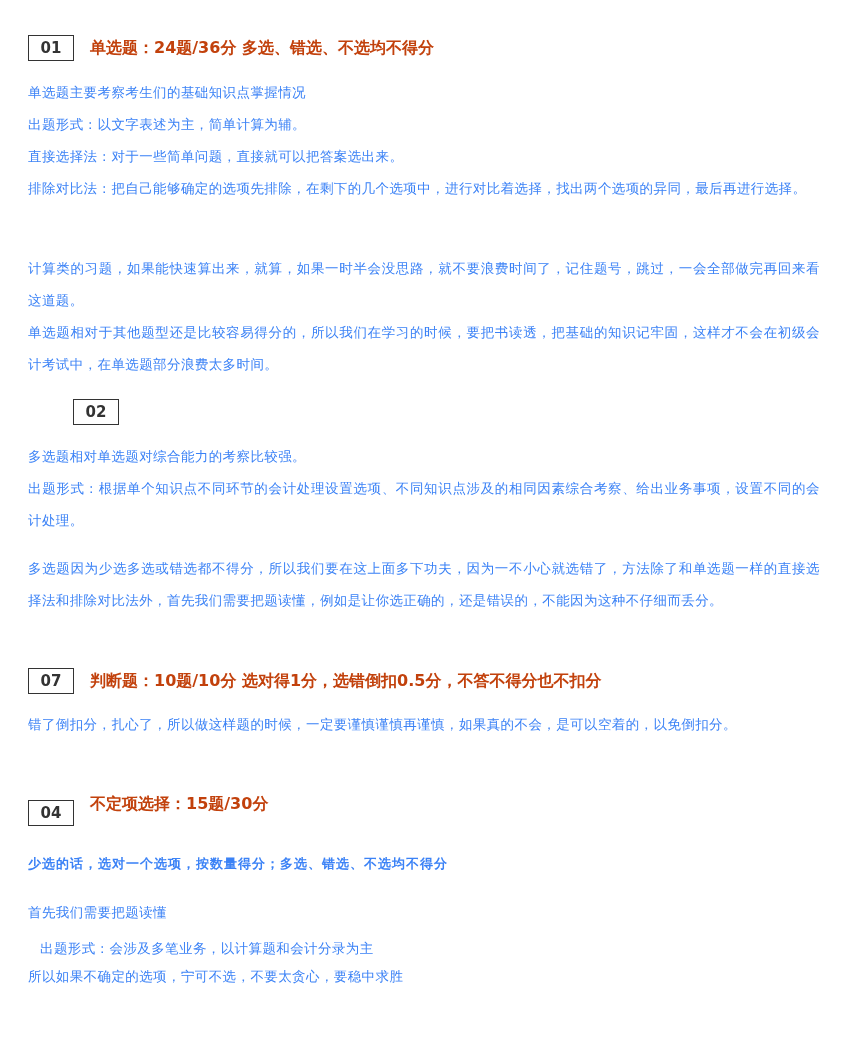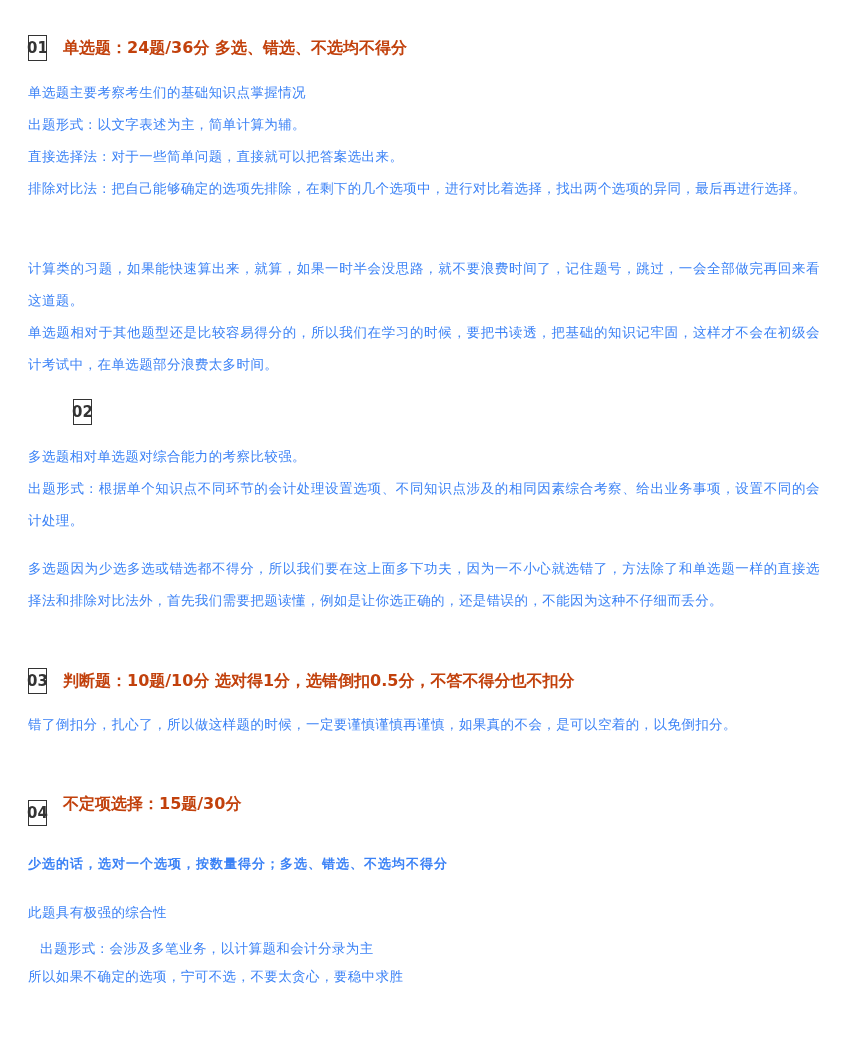--- a/index.html
+++ b/index.html
@@ -4,21 +4,21 @@
 <style>
   html, body { margin: 0; padding: 0; background: #ffffff; }
   body {
     width: 848px; height: 1046px; overflow: hidden; position: relative;
     font-family: "DejaVu Sans", "Liberation Sans", sans-serif;
     color: #333333;
   }
   .page { position: absolute; left: 0; top: 0; width: 848px; }
   .sec-head { position: absolute; left: 28px; display: flex; align-items: center; }
   .num-box {
-    width: 19px; height: 26px; border: 1.5px solid #333; box-sizing: border-box;
+    width: 46px; height: 26px; border: 1.5px solid #333; box-sizing: border-box;
     display: flex; align-items: center; justify-content: center;
     font-weight: bold; font-size: 15px; color: #333;
   }
   .sec-title {
     margin-left: 16px; font-weight: bold; font-size: 16px; color: #c2410c;
     white-space: nowrap; letter-spacing: 0px;
   }
   .para {
     position: absolute; left: 28px; width: 792px;
     font-size: 13.5px; line-height: 32px; color: #3b82f6;
@@ -43,27 +43,27 @@
   <div class="para" style="top:316px;">单选题相对于其他题型还是比较容易得分的，所以我们在学习的时候，要把书读透，把基础的知识记牢固，这样才不会在初级会计考试中，在单选题部分浪费太多时间。</div>
 
   <div class="sec-head" style="top:399px;margin-left:45px;">
     <div class="num-box">02</div>
   </div>
   <div class="para" style="top:440px;">多选题相对单选题对综合能力的考察比较强。</div>
   <div class="para" style="top:472px;">出题形式：根据单个知识点不同环节的会计处理设置选项、不同知识点涉及的相同因素综合考察、给出业务事项，设置不同的会计处理。</div>
   <div class="para" style="top:552px;">多选题因为少选多选或错选都不得分，所以我们要在这上面多下功夫，因为一不小心就选错了，方法除了和单选题一样的直接选择法和排除对比法外，首先我们需要把题读懂，例如是让你选正确的，还是错误的，不能因为这种不仔细而丢分。</div>
 
   <div class="sec-head" style="top:668px;">
-    <div class="num-box">03</div>
+    <div class="num-box">07</div>
     <div class="sec-title">判断题：10题/10分  选对得1分，选错倒扣0.5分，不答不得分也不扣分</div>
   </div>
   <div class="para" style="top:708px;">错了倒扣分，扎心了，所以做这样题的时候，一定要谨慎谨慎再谨慎，如果真的不会，是可以空着的，以免倒扣分。</div>
 
   <div class="sec-head" style="top:798px; align-items:flex-start;">
     <div class="num-box" style="margin-top:2px;">04</div>
     <div class="sec-title" style="margin-top:-4px;">不定项选择：15题/30分</div>
   </div>
   <div class="para bold" style="top:848px;">少选的话，选对一个选项，按数量得分；多选、错选、不选均不得分</div>
-  <div class="para" style="top:896px;">此题具有极强的综合性</div>
+  <div class="para" style="top:896px;">首先我们需要把题读懂</div>
   <div class="para" style="top:932px;margin-left:12px;">出题形式：会涉及多笔业务，以计算题和会计分录为主</div>
   <div class="para" style="top:960px;">所以如果不确定的选项，宁可不选，不要太贪心，要稳中求胜</div>
 
 </div>
 
 </body></html>

